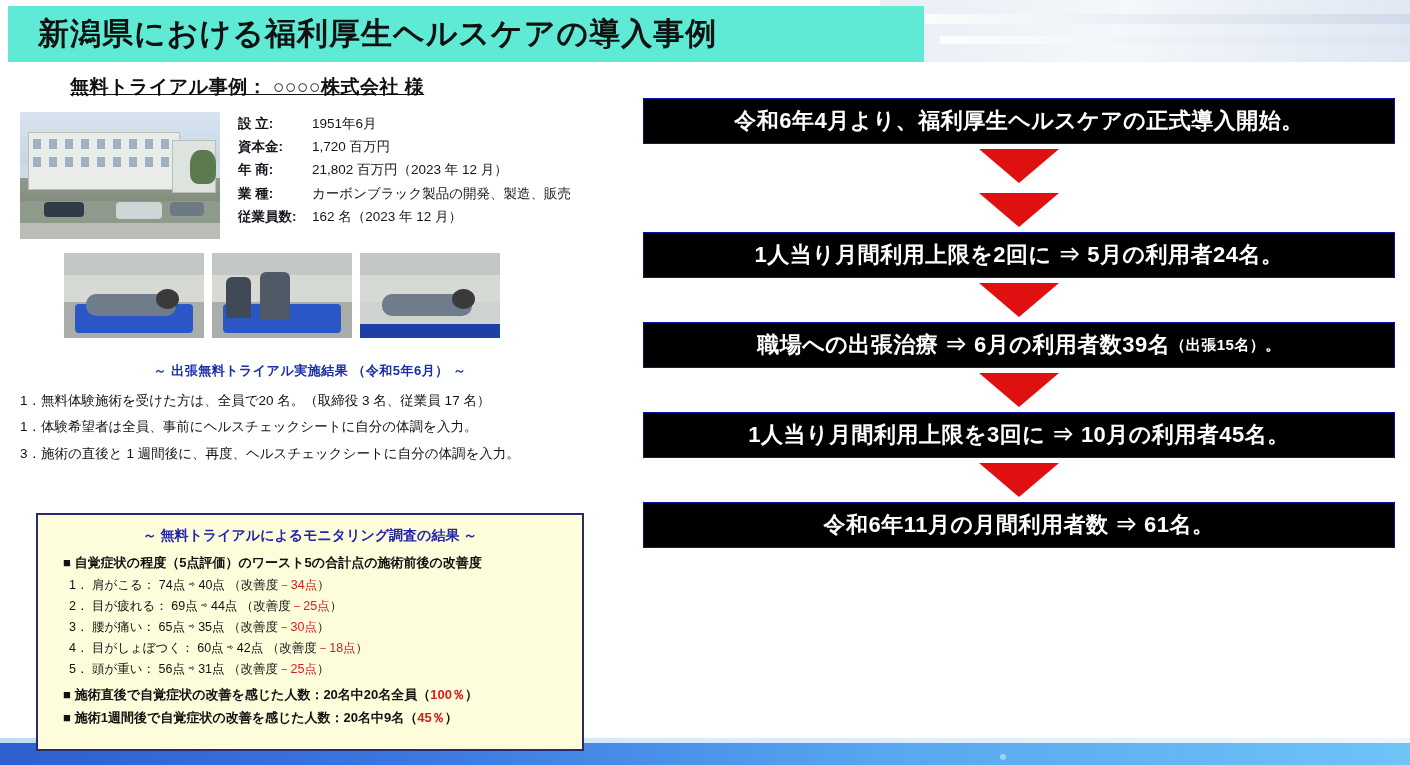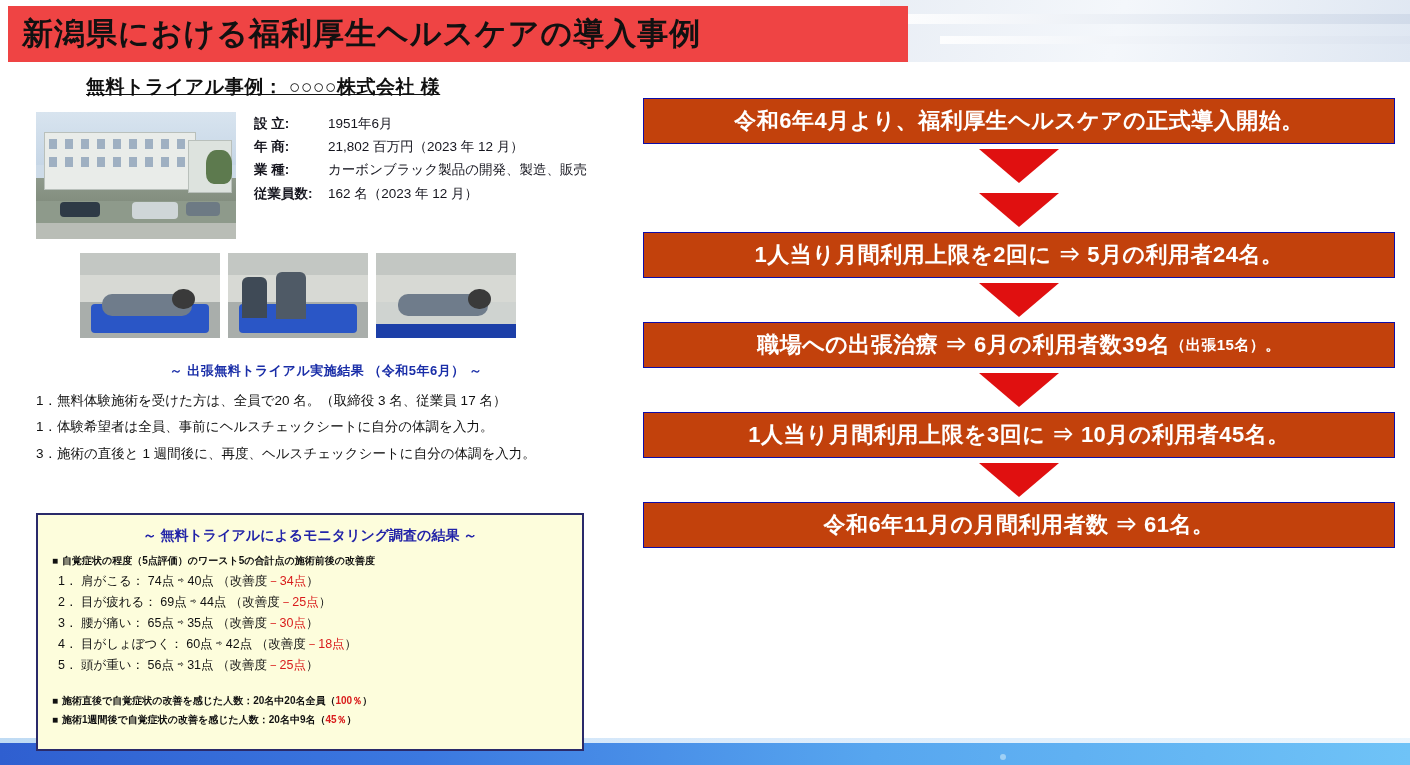--- a/index.html
+++ b/index.html
@@ -51,37 +51,38 @@
   .band-bottom-dot {
     bottom: 5px; left: 1000px; width: 6px; height: 6px; border-radius: 50%;
     background: #9fd0f5;
   }
 
   
   .title-bar {
     position: absolute;
     top: 6px; left: 8px;
     width: 900px; height: 56px;
-    background: #ef4444;
+    background: #5eead4;
     display: flex;
     align-items: center;
+    padding-left: 16px;
   }
   .title-text {
     font-size: 31px;
     font-weight: bold;
     color: #111111;
     letter-spacing: 1px;
     padding-left: 14px;
     white-space: nowrap;
   }
 
   
   .left-col {
     position: absolute;
-    top: 74px; left: 36px; width: 580px;
+    top: 74px; left: 20px; width: 580px;
   }
   .left-heading {
     font-size: 19px;
     font-weight: bold;
     color: #101010;
     text-decoration: underline;
     letter-spacing: .5px;
     margin: 0 0 12px 50px;
     white-space: nowrap;
   }
@@ -170,31 +171,31 @@
   .trial-list li { white-space: nowrap; }
 
   
   .mon-box {
     position: absolute;
     top: 513px; left: 36px;
     width: 548px; height: 238px;
     background: #fdfddc;
     border: 2px solid #2a2a6a;
     box-sizing: border-box;
-    padding: 10px 14px;
+    padding: 10px 25px;
   }
   .mon-title {
     text-align: center;
     font-size: 14px;
     font-weight: bold;
     color: #2324a8;
     margin: 2px 0 9px 0;
   }
   .mon-sub {
-    font-size: 10px;
+    font-size: 13px;
     font-weight: bold;
     color: #111111;
     margin: 0 0 5px 0;
     white-space: nowrap;
   }
   .mon-sub .sq { color: #111; margin-right: 4px; }
   .mon-item {
     font-size: 12.5px;
     color: #111111;
     margin: 0 0 4px 6px;
@@ -202,21 +203,21 @@
   }
   .red { color: #d91b1b; }
 
   
   .flow {
     position: absolute;
     top: 98px; left: 643px;
     width: 752px;
   }
   .flow-box {
-    background: #c2410c;
+    background: #000000;
     border: 1px solid #0d0da8;
     color: #ffffff;
     font-weight: bold;
     text-align: center;
     letter-spacing: .5px;
     box-sizing: border-box;
     width: 752px;
     height: 46px;
     display: flex;
     align-items: center;
@@ -269,20 +270,24 @@
         <div class="pb-road"></div>
         <div class="pb-car1"></div>
         <div class="pb-car2"></div>
         <div class="pb-car3"></div>
       </div>
 
       <div class="facts">
         <div class="fact-line">
           <span class="fact-label">設 立:</span>
           <span class="fact-value">1951年6月</span>
+        </div>
+        <div class="fact-line">
+          <span class="fact-label">資本金:</span>
+          <span class="fact-value">1,720 百万円</span>
         </div>
         <div class="fact-line">
           <span class="fact-label">年 商:</span>
           <span class="fact-value">21,802 百万円（2023 年 12 月）</span>
         </div>
         <div class="fact-line">
           <span class="fact-label">業 種:</span>
           <span class="fact-value">カーボンブラック製品の開発、製造、販売</span>
         </div>
         <div class="fact-line">
@@ -372,21 +377,21 @@
 
     <div class="mon-item">
       <span>5．</span>
       <span>頭が重い：</span>
       <span>56点</span>
       <span>⇨</span>
       <span>31点</span>
       <span>（改善度</span><span class="red">－25点</span><span>）</span>
     </div>
 
-    <div class="mon-sub" style="margin-top:20px;">
+    <div class="mon-sub" style="margin-top:8px;">
       <span class="sq">■</span><span>施術直後で自覚症状の改善を感じた人数：20名中20名全員（</span><span class="red">100％</span><span>）</span>
     </div>
 
     <div class="mon-sub">
       <span class="sq">■</span><span>施術1週間後で自覚症状の改善を感じた人数：20名中9名（</span><span class="red">45％</span><span>）</span>
     </div>
   </div>
 
   <div class="flow">
 

